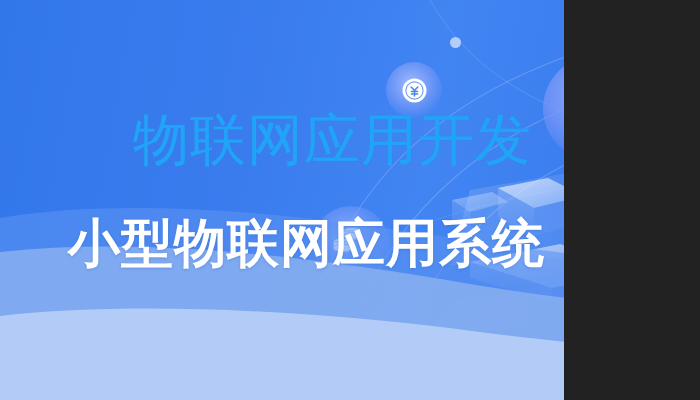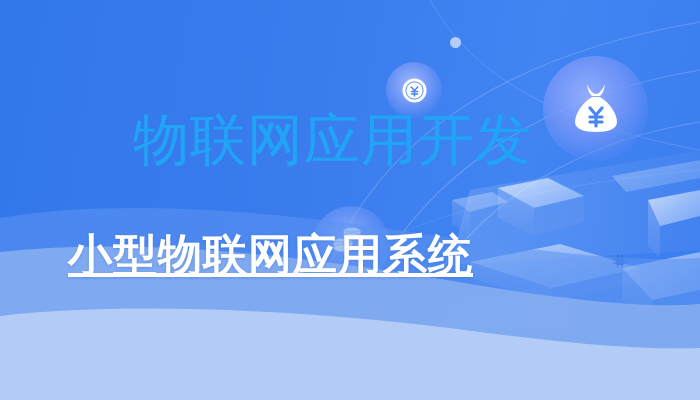--- a/index.html
+++ b/index.html
@@ -1,21 +1,21 @@
 <!DOCTYPE html>
 <html><head>
 <meta charset="utf-8">
 <title>Banner</title>
 <style>
   html,body{margin:0;padding:0;background:#222;}
   *{box-sizing:border-box;}
 
   #banner{
     position:relative;
-    width:700px;height:400px;
+    width:564px;height:400px;
     overflow:hidden;
     font-family:"Liberation Sans","DejaVu Sans",sans-serif;
     background:linear-gradient(100deg,#3277ea 0%,#3a7cee 42%,#4184f2 72%,#3b7def 100%);
   }
 
   
   .layer{position:absolute;left:0;top:0;width:700px;height:400px;pointer-events:none;}
 
   
   .arcs{opacity:.55;}
@@ -64,30 +64,29 @@
     font-size:56px;
     line-height:1;
     font-weight:400;
     letter-spacing:1px;
     color:#21a3f7;
     white-space:nowrap;
     text-shadow:0 0 1px rgba(30,160,250,.55);
   }
   .maintitle{
     position:absolute;
-    left:68px;top:232px;
+    left:68px;top:216px;
     width:580px;
-    font-size:44px;
+    font-size:52px;
     line-height:1.05;
     font-weight:700;
     letter-spacing:1px;
     color:#ffffff;
     white-space:nowrap;
     text-shadow:0 1px 3px rgba(40,95,190,.30);
-    text-decoration:underline;
   }
 </style>
 </head>
 <body>
 
 <div id="banner">
 
   <svg class="layer arcs" viewBox="0 0 700 400" width="700" height="400" aria-hidden="true">
     <g fill="none" stroke="#cfe0ff" stroke-opacity=".45" stroke-width="1.1">
       <path d="M300,400 C310,215 420,70 700,22"></path>

